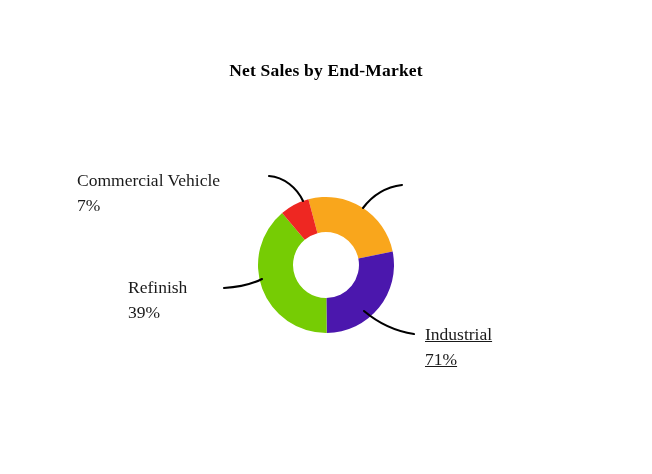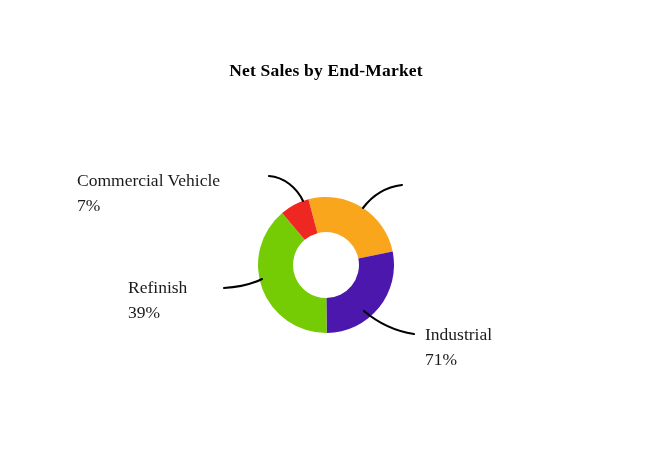--- a/index.html
+++ b/index.html
@@ -47,21 +47,21 @@
     font-family: "Liberation Serif", "DejaVu Serif", serif;
     color: #1a1a1a;
     white-space: nowrap;
   }
   .label-block .lbl-name { display: block; }
   .label-block .lbl-val  { display: block; }
 
   #label-commercial-vehicle { left: 77px;  top: 168px; text-align: left; }
   #label-light-vehicle      { left: 410px; top: 180px; text-align: left; }
   #label-refinish           { left: 128px; top: 275px; text-align: left; }
-  #label-industrial         { left: 425px; top: 322px; text-align: left; }
+  #label-industrial         { left: 425px; top: 322px; text-align: left; text-decoration: underline; }
 </style>
 </head>
 <body>
 
 <div id="figure">
 
   <div class="chart-title">Net Sales by End-Market</div>
 
   <svg class="donut-svg" viewBox="0 0 652 474">
 

